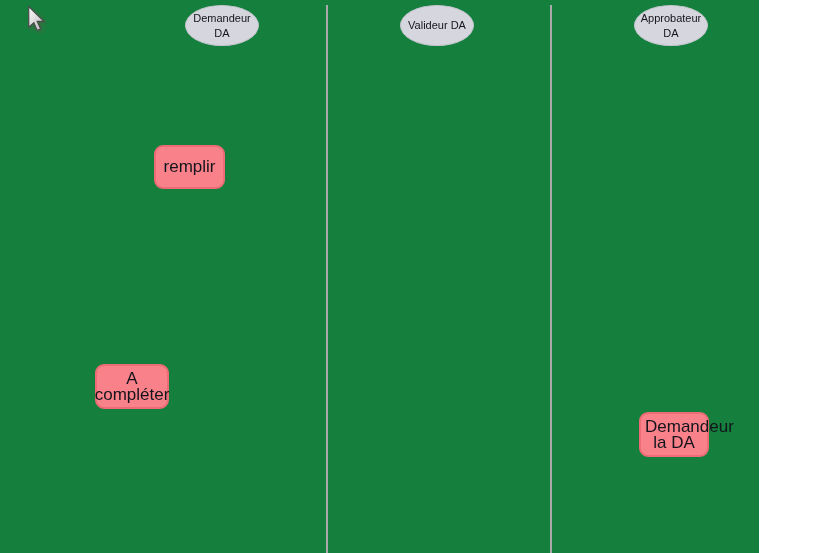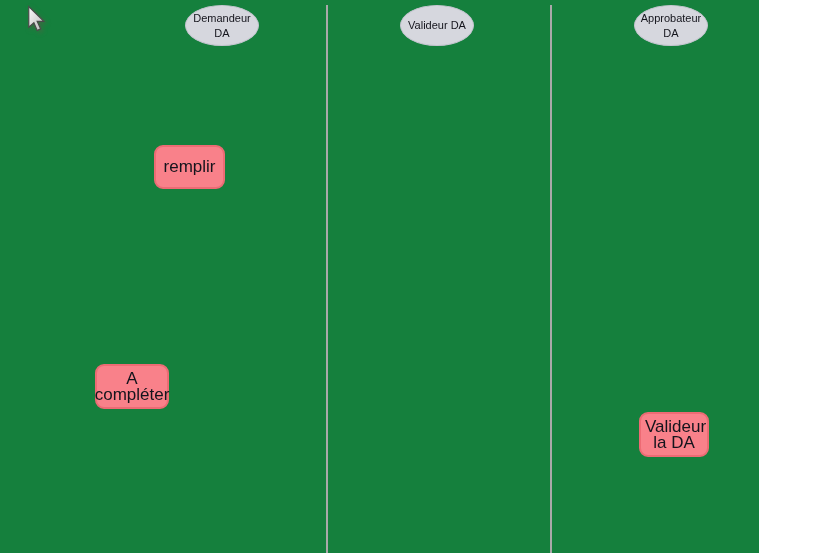--- a/index.html
+++ b/index.html
@@ -92,21 +92,21 @@
     <span class="label">Approbateur DA</span>
   </div>
 
   <div class="task task-1">
     <span class="label">remplir</span>
   </div>
   <div class="task task-3">
     <span class="label">A compléter</span>
   </div>
   <div class="task task-4">
-    <span class="label">Valideur la DA</span>
+    <span class="label">Demandeur la DA</span>
   </div>
 
   <svg class="pointer" viewBox="0 0 24 30">
     <defs>
       <linearGradient id="ptr" x1="0" y1="0" x2="1" y2="1">
         <stop offset="0" stop-color="#FBFBFB"></stop>
         <stop offset="1" stop-color="#B9B9B9"></stop>
       </linearGradient>
     </defs>
     <polygon points="3,1 3,23.5 8.6,18.6 12.2,27 15.9,25.2 12.2,17 19.5,17" fill="url(#ptr)" stroke="#4A4A4A" stroke-width="1.3" stroke-linejoin="miter"></polygon>

